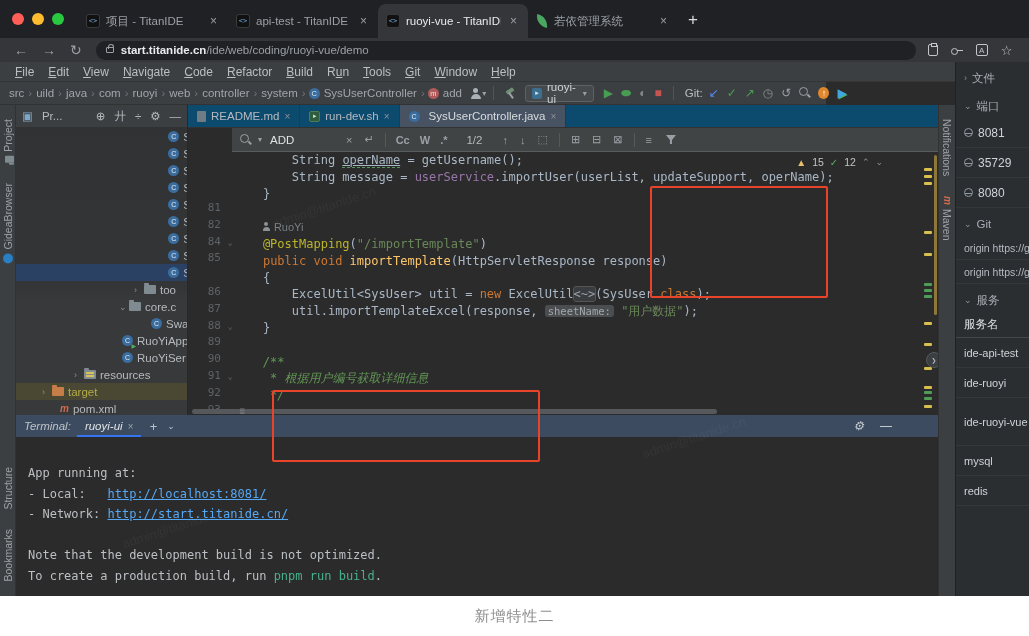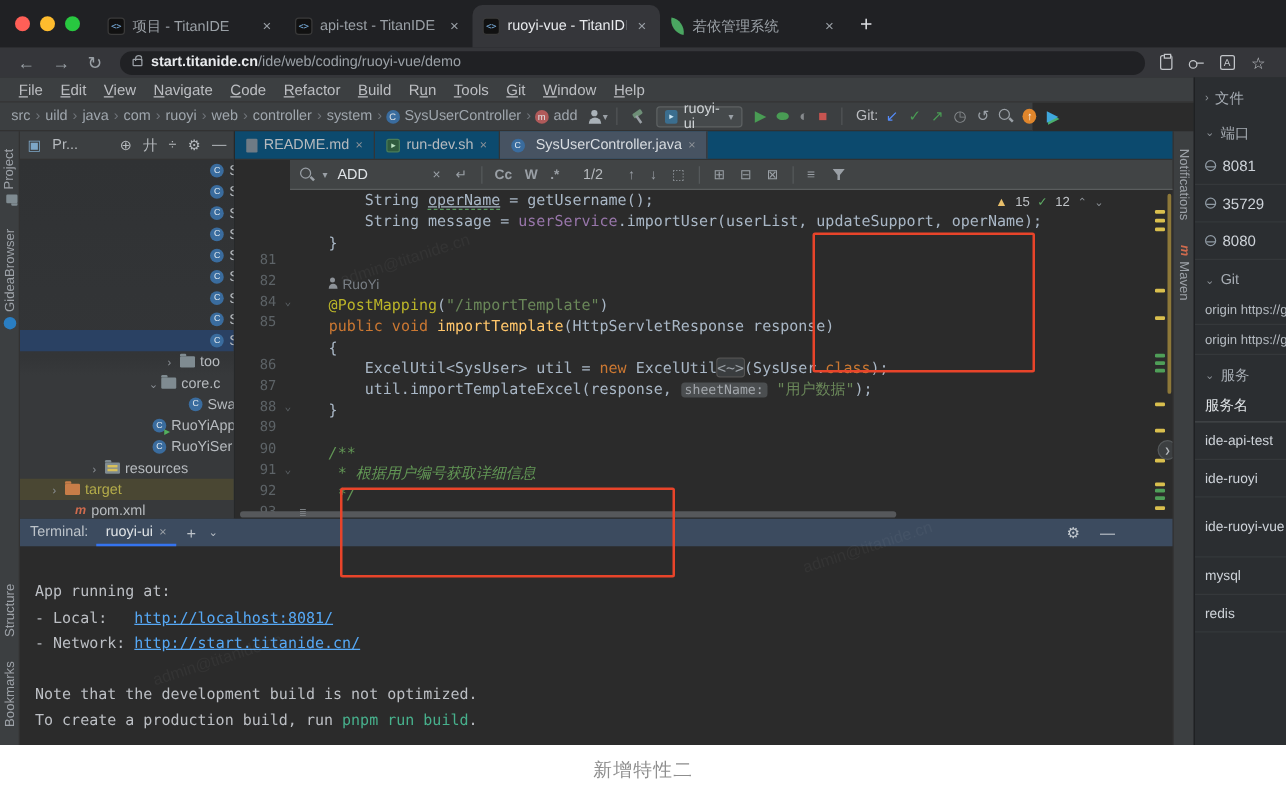--- a/index.html
+++ b/index.html
@@ -125,21 +125,21 @@
   .sb-magnif { margin-left:8px; }
   #sb-query { color:#dfe3e6; margin-left:8px; width:70px; }
   .sb-ic { color:#9aa0a6; margin:0 6px; font-size:11px;}
   .sb-toggle { color:#9aa0a6; margin:0 5px; font-size:11px;font-weight:bold; }
   .sb-count { color:#b6babe; margin:16px 14px;text-align:center; }
   .sb-sep { width:1px; height:14px; background:#55595b; margin:0 5px;}
   .funnel { width:10px; height:9px; clip-path:polygon(0 0,100% 0,60% 55%,60% 100%,40% 100%,40% 55%); background:#9aa0a6; margin:0 8px;}
 
   
   #terminal { position:absolute; left:16px; top:415px; width:922px; height:181px; background:#2b2b2b; }
-  #termhead { height:22px; background:#3c4b5f; display:flex; align-items:center; font-size:11.5px; color:#bdc3c9; padding:0 8px;}
+  #termhead { height:22px; background:#3c4b5f; display:flex; align-items:center; font-size:11.5px; color:#bdc3c9; padding:0 8px;font-style:italic;}
   #termtab { margin-left:10px; color:#dfe3e6; position:relative; height:22px; display:flex; align-items:center; gap:5px; padding:0 4px;}
   #termtab:after { content:""; position:absolute; left:-4px; right:-4px; bottom:0; height:2px; background:#3574f0; }
   .term-plus { margin-left:12px; color:#bdc3c9; font-size:13px;}
   .term-chev { margin-left:10px; color:#bdc3c9; font-size:9px;}
   #term-right { margin-left:auto; margin-right:38px; display:flex; gap:16px; color:#c3c9cf; font-size:12px; align-items:center;}
   #termbody { padding:26px 0 0 12px; font-family:"DejaVu Sans Mono","Liberation Mono",monospace; font-size:12px; color:#bcbfc4; }
   .tl { line-height:20.5px; white-space:pre; }
   .tlink { color:#56a8f5; text-decoration:underline; }
   .tcmd { color:#47b08c; }
 

